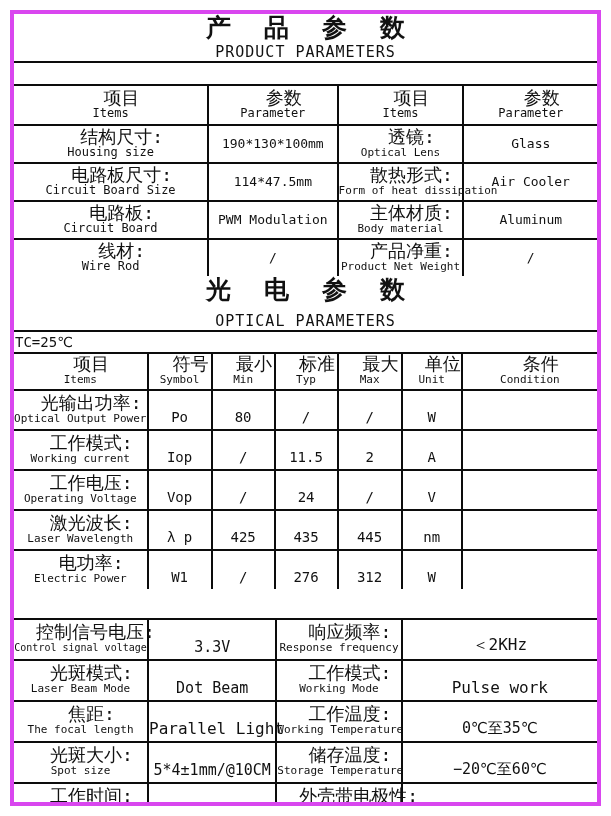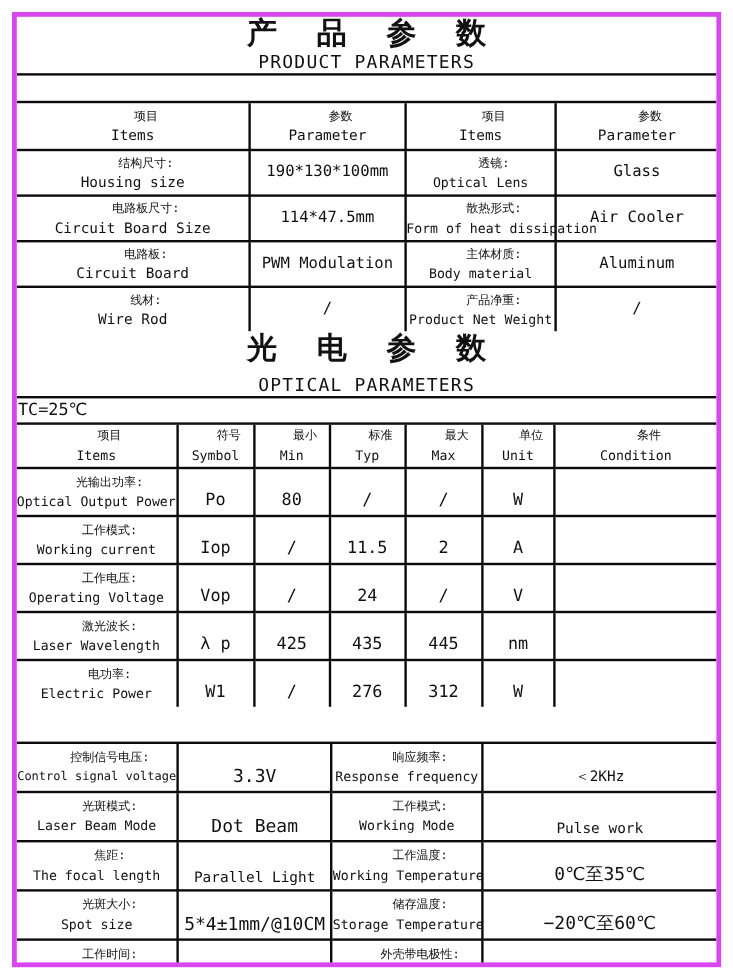--- a/index.html
+++ b/index.html
@@ -29,35 +29,35 @@
   .gap-row{border-bottom:2px solid #0c0c0c;flex:0 0 auto;}
   .gap-row.g1{height:21px;}
   .gap-row.g2{height:29px;}
   .tc-row{
     border-bottom:2px solid #0c0c0c;height:20px;line-height:20px;
     font-size:14px;padding-left:1px;white-space:nowrap;
   }
   table{width:100%;border-collapse:collapse;table-layout:fixed;border:hidden;}
   td{border:2px solid #0c0c0c;text-align:center;vertical-align:middle;
      padding:0;white-space:nowrap;overflow:visible;}
-  .zh{font-size:10px;line-height:17px;margin-left:22px;}
+  .zh{font-size:18px;line-height:17px;margin-left:22px;}
   .en{font-size:12px;line-height:15px;}
   .en.sm{font-size:10px;}
   .t2 .en,.t3 .en{font-size:11px;}
   .t3 .en.sm{font-size:10px;}
   .t1 td{height:36px;}
   .t1 tr.hdr td{height:38px;}
   .t1 .val{font-size:13px;}
   .t1 td.c3 .en{font-size:11px;}
   .t2 td{height:34px;}
   .t2 tr.hdr td{height:35px;}
   .t2 td.num{vertical-align:bottom;font-size:14px;padding-bottom:4px;}
   .t3 td{height:36px;}
   .t3 td.bval{vertical-align:bottom;padding-bottom:3px;font-size:15px;}
-  .t3 td.bval.lg{font-size:12px;}
+  .t3 td.bval.lg{font-size:16px;}
   .t3 td.bval.md{font-size:14px;}
   .red{color:#ff2d50;}
 </style>
 </head>
 <body>
 
 <div class="sheet">
 
   <div class="title-block first">
     <div class="title-zh">产 品 参 数</div>

